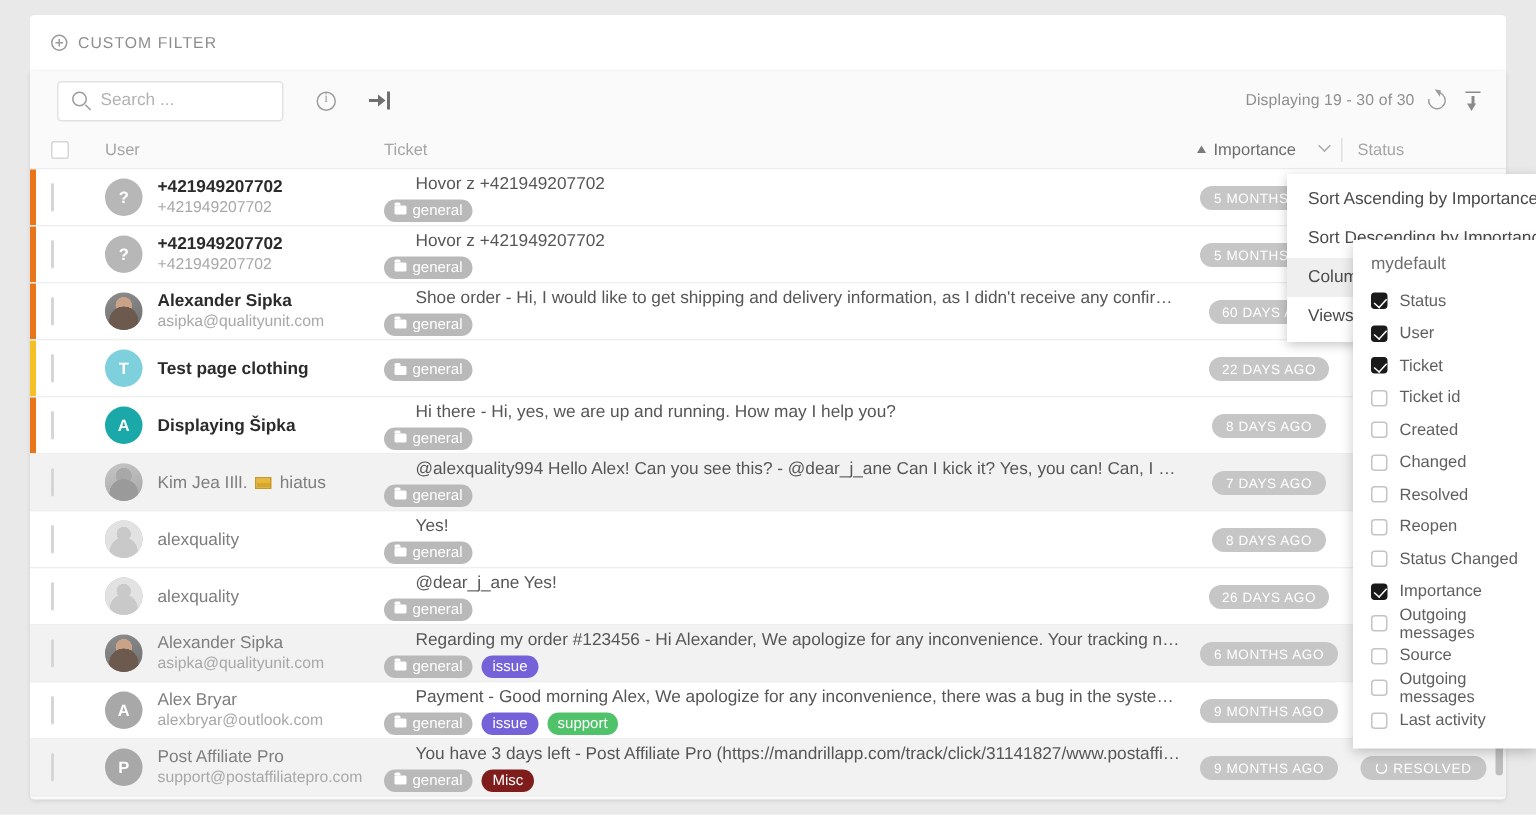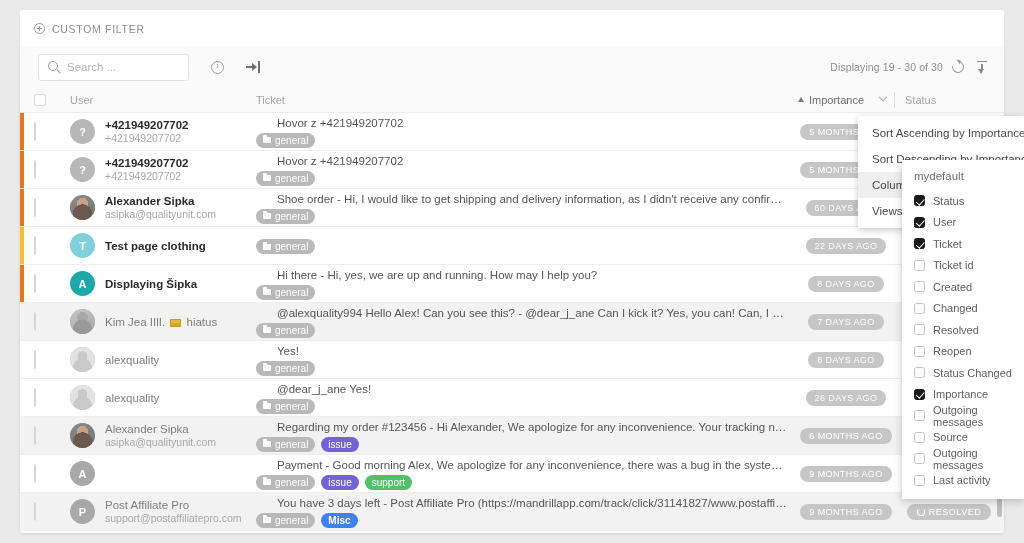--- a/index.html
+++ b/index.html
@@ -243,21 +243,21 @@
   .tag.folder .fi {
     width: 8px; height: 6px; background: #fff; border-radius: 1px;
     position: relative; flex: none;
   }
   .tag.folder .fi:before {
     content: ""; position: absolute; left: 0; top: -2px;
     width: 4px; height: 2px; background: #fff; border-radius: 1px 1px 0 0;
   }
   .tag.issue { background: #7562d8; }
   .tag.support { background: #4fc26a; }
-  .tag.misc { background: #3b82f6; font-weight: bold; }
+  .tag.misc { background: #7f1d1d; }
 
   .cell-importance {
     width: 96px; flex: none; display: flex; justify-content: center;
   }
   .time-badge {
     background: #c6c6c6; color: #fff; font-size: 9px;
     letter-spacing: .4px; padding: 3px 9px; border-radius: 9px;
     white-space: nowrap;
   }
   .cell-status {
@@ -547,20 +547,24 @@
           </div>
           <div class="cell-importance">
             <span class="time-badge">6 MONTHS AGO</span>
           </div>
           <div class="cell-status"></div>
         </div>
         <div class="row">
           <div class="cell-check"><span class="chk"></span></div>
           <div class="cell-user">
             <span class="avatar" style="background:#a8a8a8">A</span>
+            <div>
+              <div class="uname plain">Alex Bryar</div>
+              <div class="umail">alexbryar@outlook.com</div>
+            </div>
           </div>
           <div class="cell-ticket">
             <div class="tsubject">Payment - Good morning Alex, We apologize for any inconvenience, there was a bug in the system. You should get your payment confir...</div>
             <div class="tags">
               <span class="tag folder"><span class="fi"></span>general</span>
               <span class="tag issue">issue</span>
               <span class="tag support">support</span>
             </div>
           </div>
           <div class="cell-importance">

